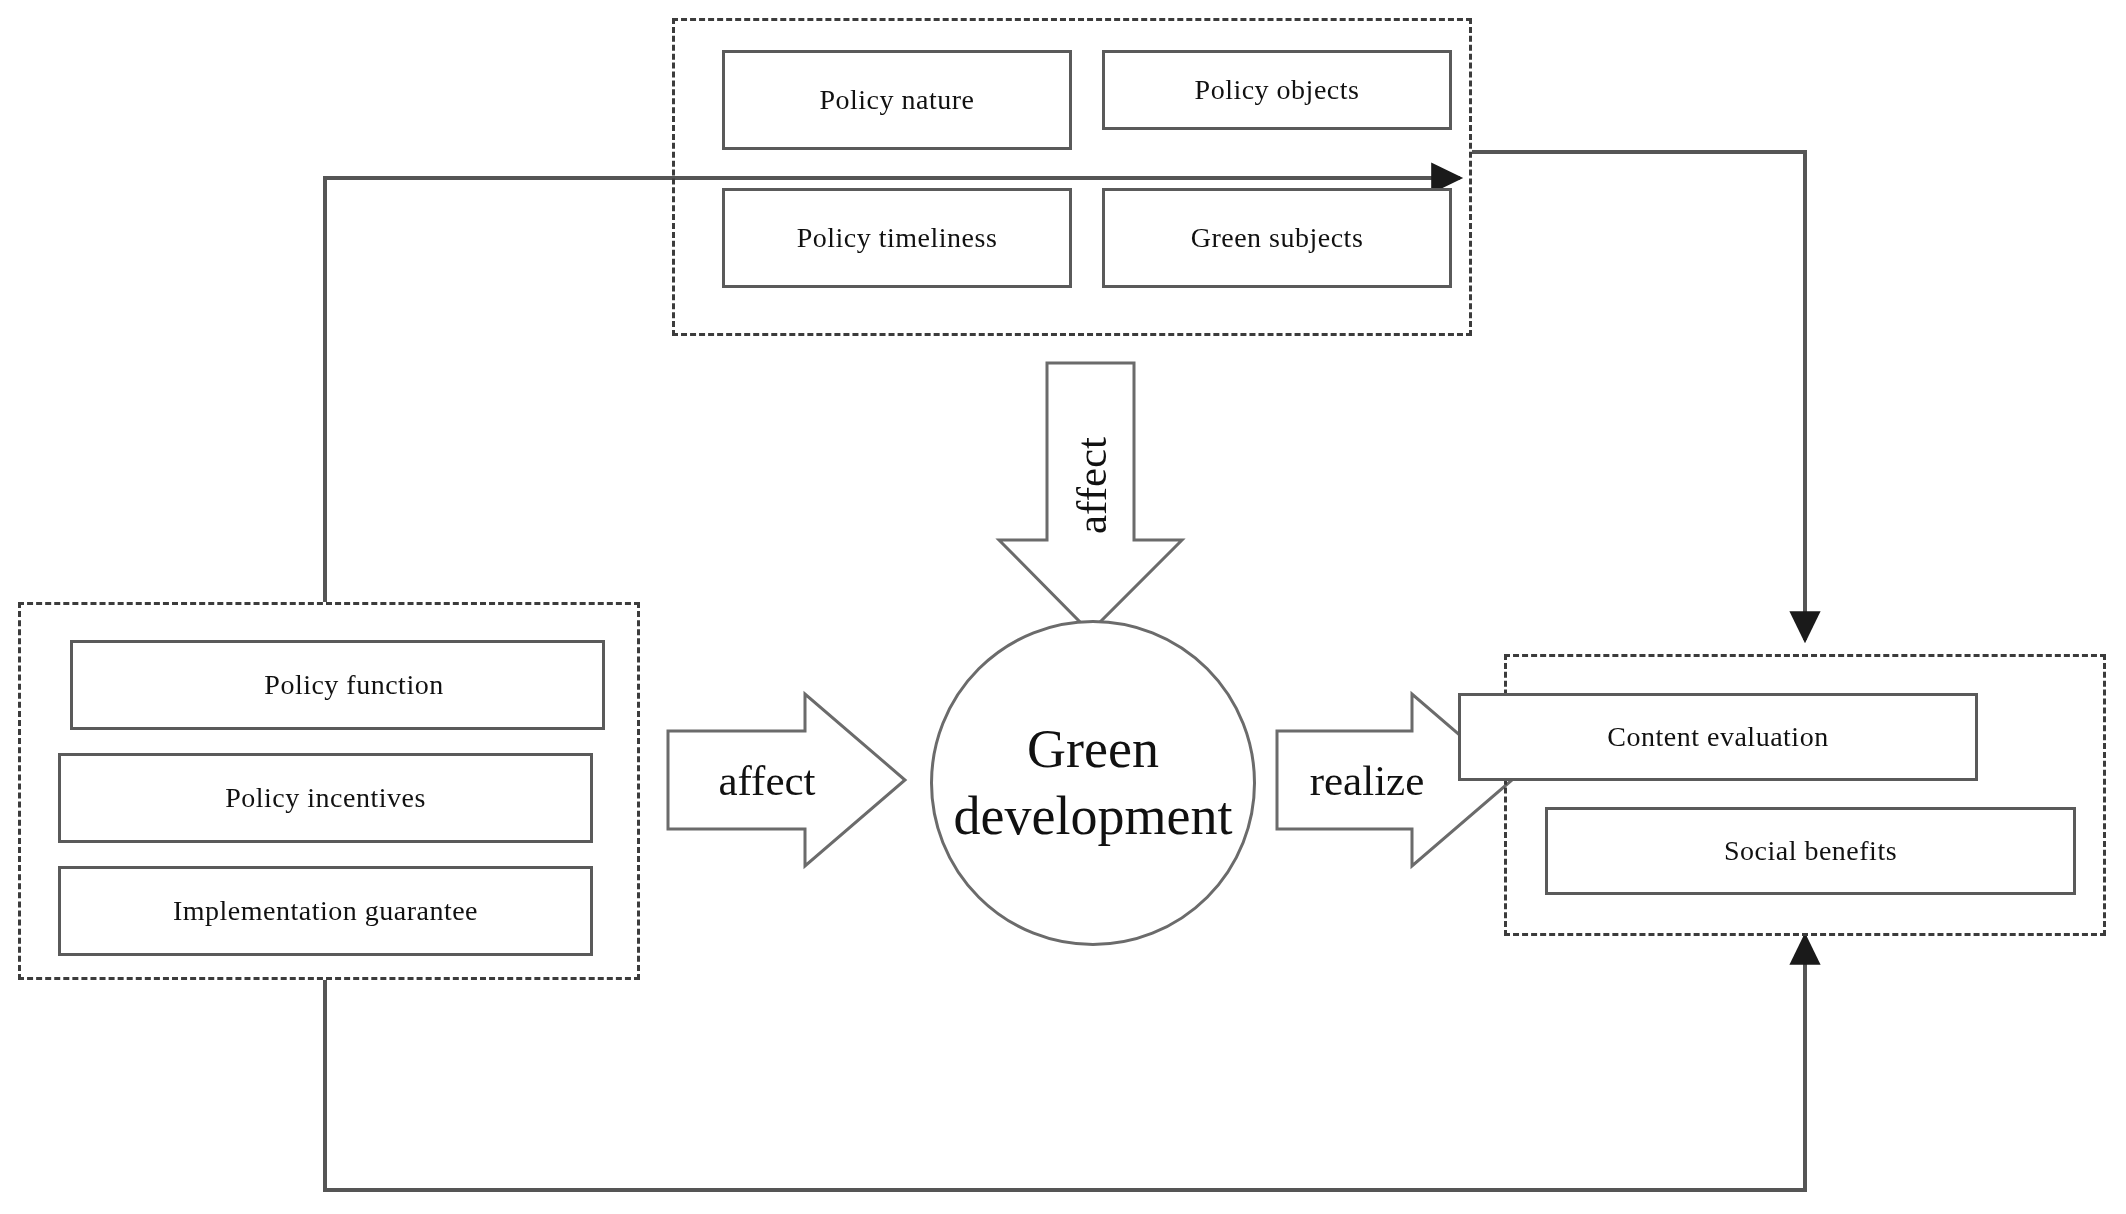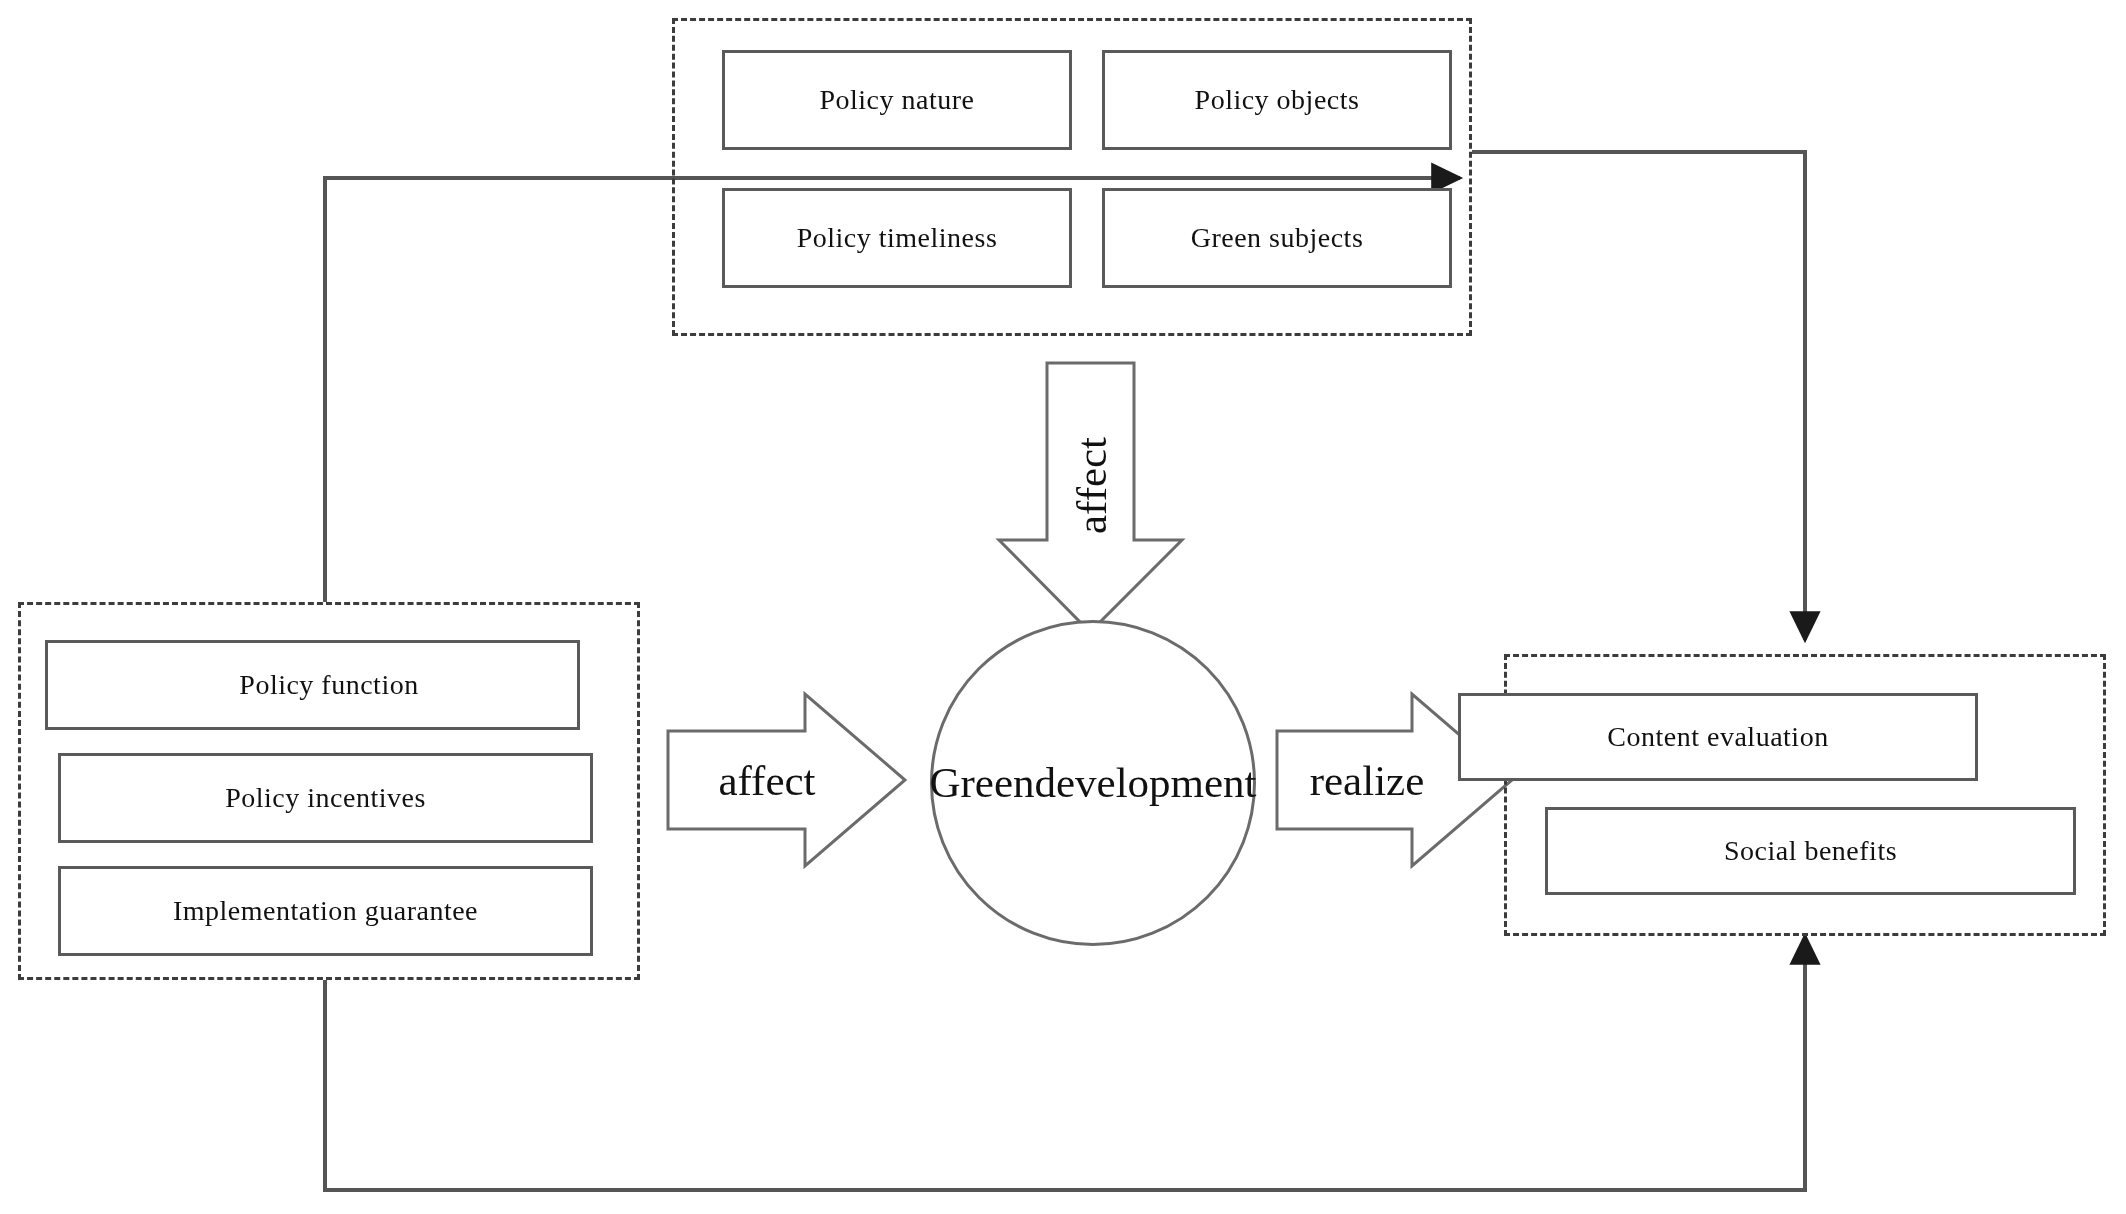--- a/index.html
+++ b/index.html
@@ -41,25 +41,25 @@
     letter-spacing: 0.5px;
     white-space: nowrap;
   }
   .circle-node {
     position: absolute;
     box-sizing: border-box;
     border: 3px solid #6b6b6b;
     border-radius: 50%;
     background: #ffffff;
     display: flex;
-    flex-direction: row;
+    flex-direction: column;
     align-items: center;
     justify-content: center;
     color: #111111;
-    font-size: 43px;
+    font-size: 54px;
     line-height: 1.25;
     text-align: center;
   }
   .arrow-label {
     position: absolute;
     color: #111111;
     font-size: 43px;
     white-space: nowrap;
     display: flex;
     align-items: center;
@@ -96,33 +96,33 @@
     <path d="M668,731 L805,731 L805,694 L905,780 L805,866 L805,829 L668,829 Z" fill="#ffffff" stroke="#6b6b6b" stroke-width="3"></path>
 
     <path d="M1277,731 L1412,731 L1412,694 L1512,780 L1412,866 L1412,829 L1277,829 Z" fill="#ffffff" stroke="#6b6b6b" stroke-width="3"></path>
   </svg>
 
   <div class="dashed-group" style="left:672px; top:18px; width:800px; height:318px;">
   </div>
   <div class="node-box" style="left:722px; top:50px; width:350px; height:100px;">
     <span>Policy nature</span>
   </div>
-  <div class="node-box" style="left:1102px; top:50px; width:350px; height:100px;">
+  <div class="node-box" style="left:1102px; top:50px; width:350px; height:80px;">
     <span>Policy objects</span>
   </div>
   <div class="node-box" style="left:722px; top:188px; width:350px; height:100px;">
     <span>Policy timeliness</span>
   </div>
   <div class="node-box" style="left:1102px; top:188px; width:350px; height:100px;">
     <span>Green subjects</span>
   </div>
 
   <div class="dashed-group" style="left:18px; top:602px; width:622px; height:378px;">
   </div>
-  <div class="node-box" style="left:45px; top:640px; width:535px; height:90px;padding-left:33px;">
+  <div class="node-box" style="left:70px; top:640px; width:535px; height:90px;padding-left:33px;">
     <span>Policy function</span>
   </div>
   <div class="node-box" style="left:58px; top:866px; width:535px; height:90px;">
     <span>Implementation  guarantee</span>
   </div>
   <div class="node-box" style="left:58px; top:753px; width:535px; height:90px;">
     <span>Policy incentives</span>
   </div>
 
   <div class="circle-node" style="left:930px; top:620px; width:326px; height:326px;">

